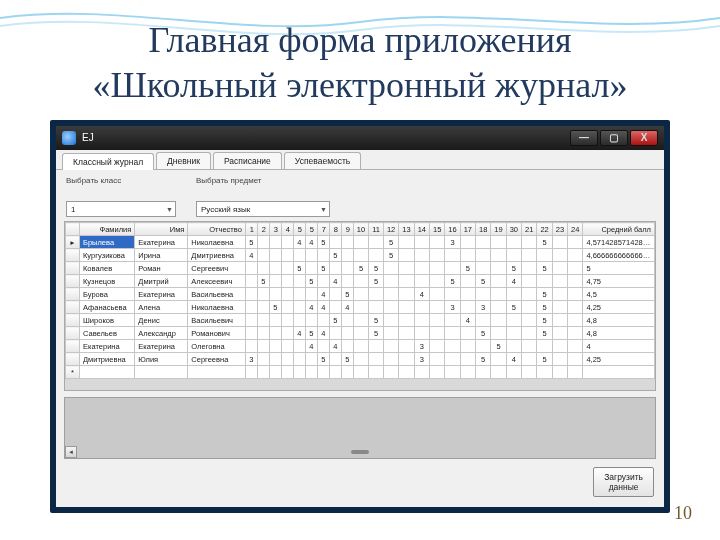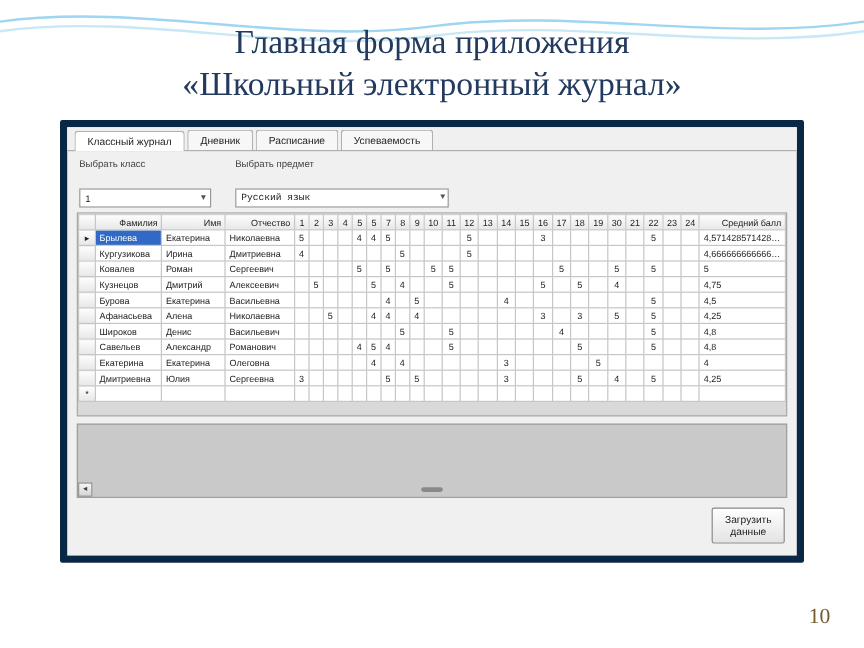--- a/index.html
+++ b/index.html
@@ -9,21 +9,21 @@
     background: #ffffff;
     position: relative;
   }
   .wave {
     position: absolute;
     top: 0; left: 0; width: 720px; height: 50px;
     pointer-events: none;
   }
   .title {
     text-align: center;
-    font-size: 28px;
+    font-size: 36px;
     color: #223a5e;
     padding: 18px 20px 12px 20px;
     line-height: 1.25;
     position: relative;
     z-index: 2;
   }
   .page-num {
     position: absolute;
     right: 28px; bottom: 16px;
     font-size: 18px;
@@ -93,21 +93,21 @@
     padding: 6px 10px 4px 10px;
   }
   .filter-col { display: flex; flex-direction: column; gap: 16px; }
   .filter-col label { font-size: 8px; color: #444; }
   .dd {
     display: flex; align-items: center; justify-content: space-between;
     border: 1px solid #999; background: #fff; height: 16px; padding: 0 2px 0 4px;
     font-size: 8px;
   }
   .dd.w1 { width: 110px; }
-  .dd.w2 { width: 178px; font-family: Liberation Mono, monospace; }
+  .dd.w2 { width: 134px; }
   .dd .arr { font-size: 7px; color: #555; }
   .grid-wrap {
     margin: 0 8px;
     border: 1px solid #a9a9a9;
     background: #d9d9d9;
     height: 170px;
     overflow: hidden;
     position: relative;
   }
   table.grid {
@@ -178,20 +178,28 @@
   <path d="M0,18 C120,2 240,38 360,22 C480,6 600,36 720,18" fill="none" stroke="#9ed5f0" stroke-width="2"></path>
   <path d="M0,26 C120,10 240,46 360,30 C480,14 600,44 720,26" fill="none" stroke="#c9e8f6" stroke-width="2"></path>
 </svg>
 
 <div class="title">
   <span>Главная форма приложения</span><br>
   <span>«Школьный электронный журнал»</span>
 </div>
 
 <div class="app-frame">
+  <div class="titlebar">
+    <div class="ico"></div>
+    <span>EJ</span>
+    <div class="spacer"></div>
+    <div class="tb-btn">—</div>
+    <div class="tb-btn">▢</div>
+    <div class="tb-btn close">X</div>
+  </div>
   <div class="client">
 
     <div class="tabs" id="tabs">
         <div class="tab active">Классный журнал</div>
         <div class="tab">Дневник</div>
         <div class="tab">Расписание</div>
         <div class="tab">Успеваемость</div>
       </div>
 
     <div class="filter-row">

